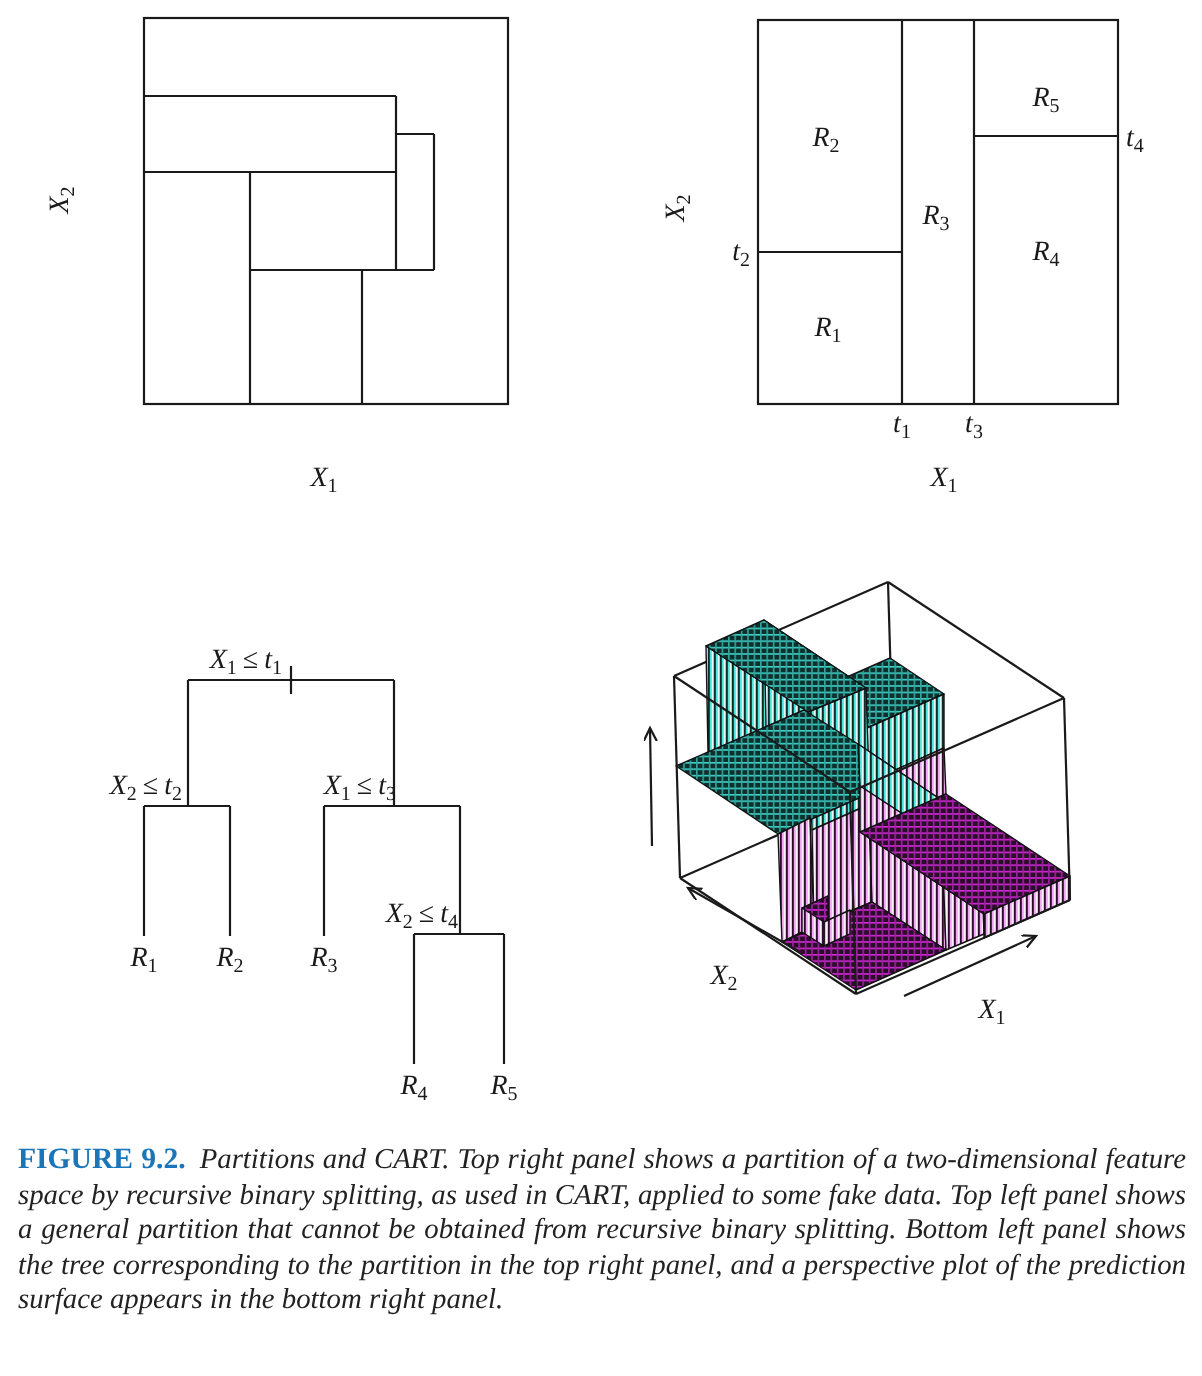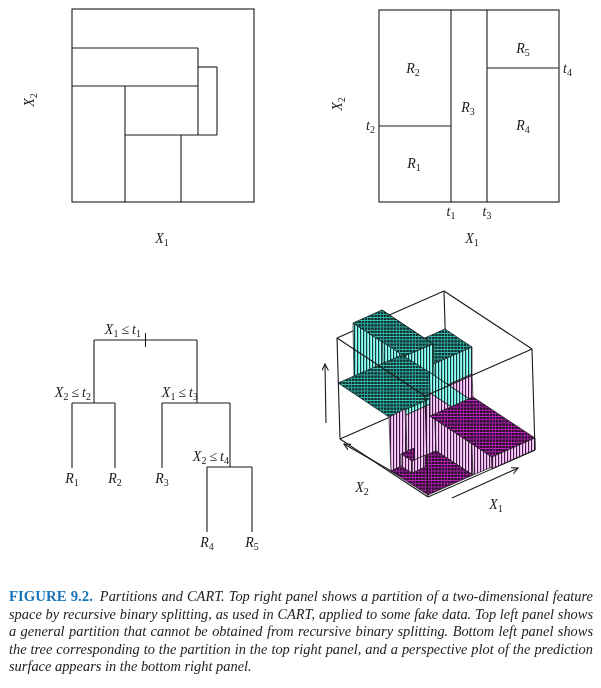--- a/index.html
+++ b/index.html
@@ -4,21 +4,21 @@
 <style>
   html,body{margin:0;padding:0;background:#ffffff;}
   body{width:601px;height:688px;position:relative;overflow:hidden;
        font-family:"Liberation Serif",serif;color:#1a1a1a;}
   .panel{position:absolute;}
   svg text{fill:#1a1a1a;font-family:"Liberation Serif",serif;font-style:italic;font-size:14px;}
   svg .sb{font-size:10px;font-style:normal;}
   svg .op{font-style:normal;}
   svg line,svg rect.frame,svg path.frame{stroke:#1a1a1a;stroke-width:1.1;fill:none;}
   svg polygon{stroke:#111111;stroke-width:0.7;}
-  .caption{position:absolute;left:9px;top:588px;width:584px;
+  .caption{position:absolute;left:9px;top:572px;width:584px;
            font-size:14.4px;line-height:17.6px;text-align:justify;
            font-style:italic;color:#222;}
   .figlabel{font-style:normal;font-weight:bold;color:#1b76b9;margin-right:7px;font-size:14.8px;}
 </style>
 </head>
 <body>
 
 <svg class="panel" style="left:0;top:0" width="300" height="258" viewBox="0 0 300 258">
   <rect class="frame" x="72" y="9" width="182" height="193"></rect>
   <line x1="72" y1="48" x2="198" y2="48"></line>

